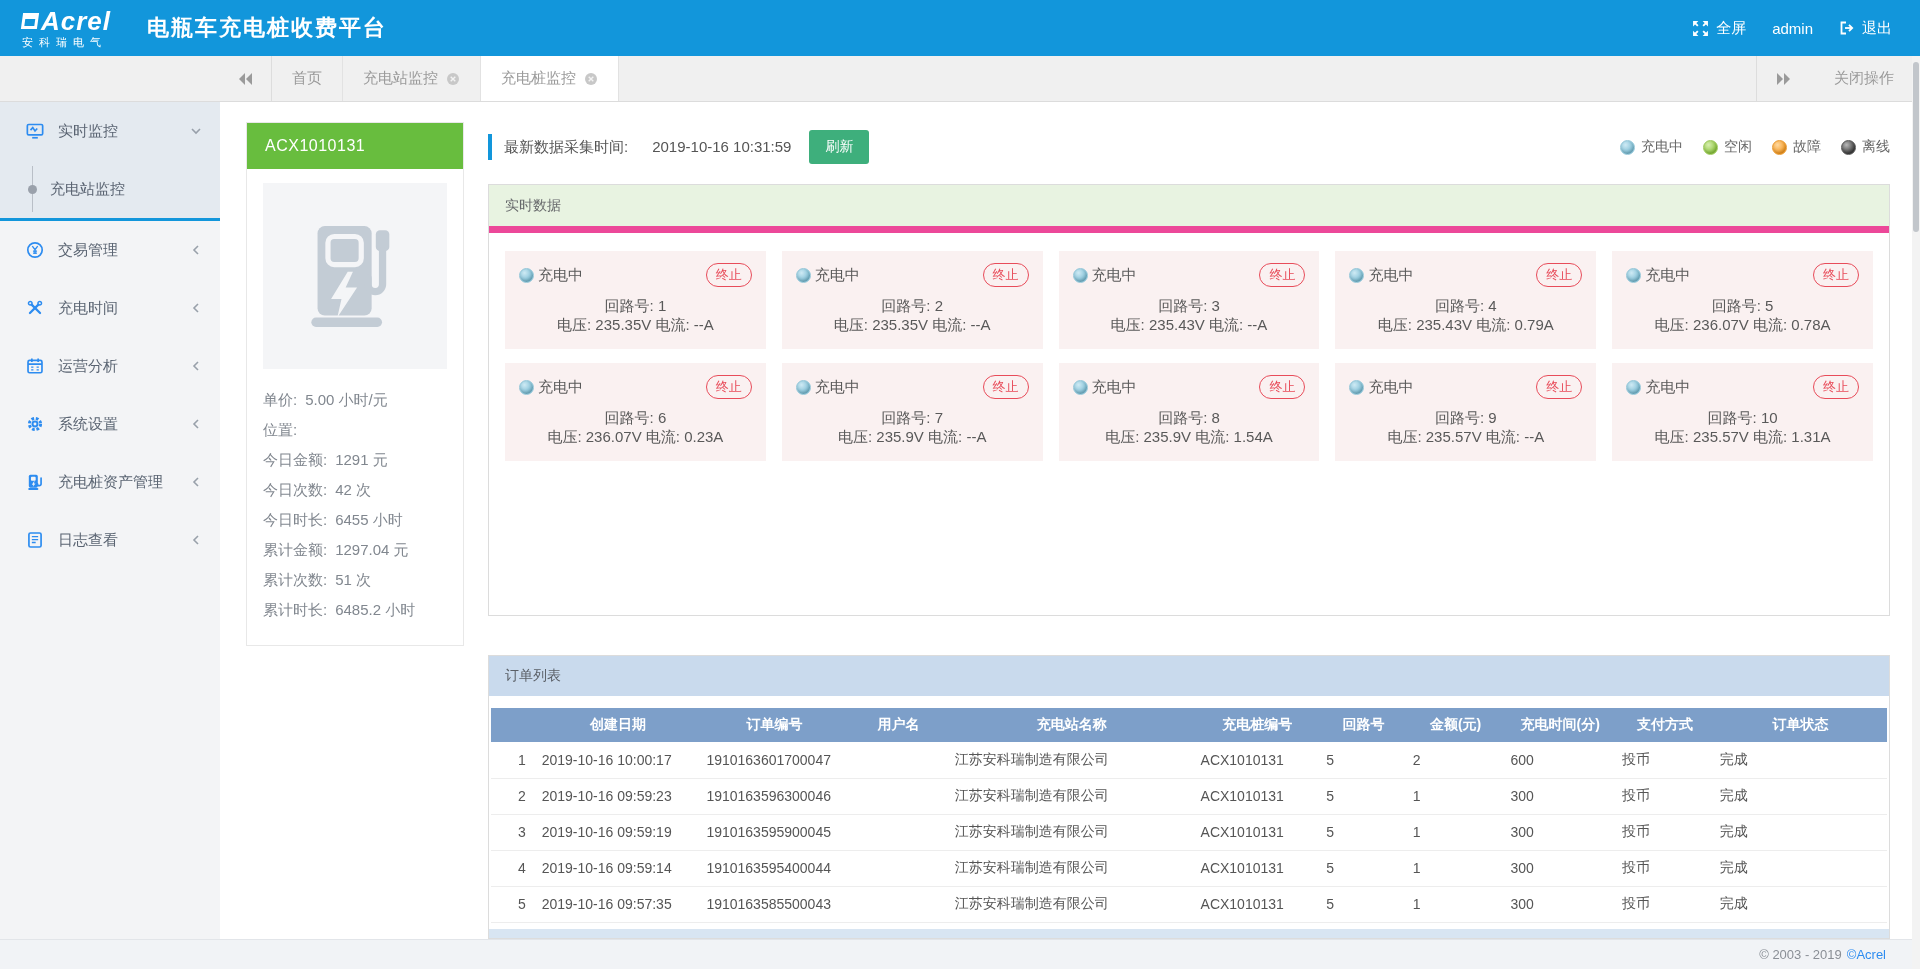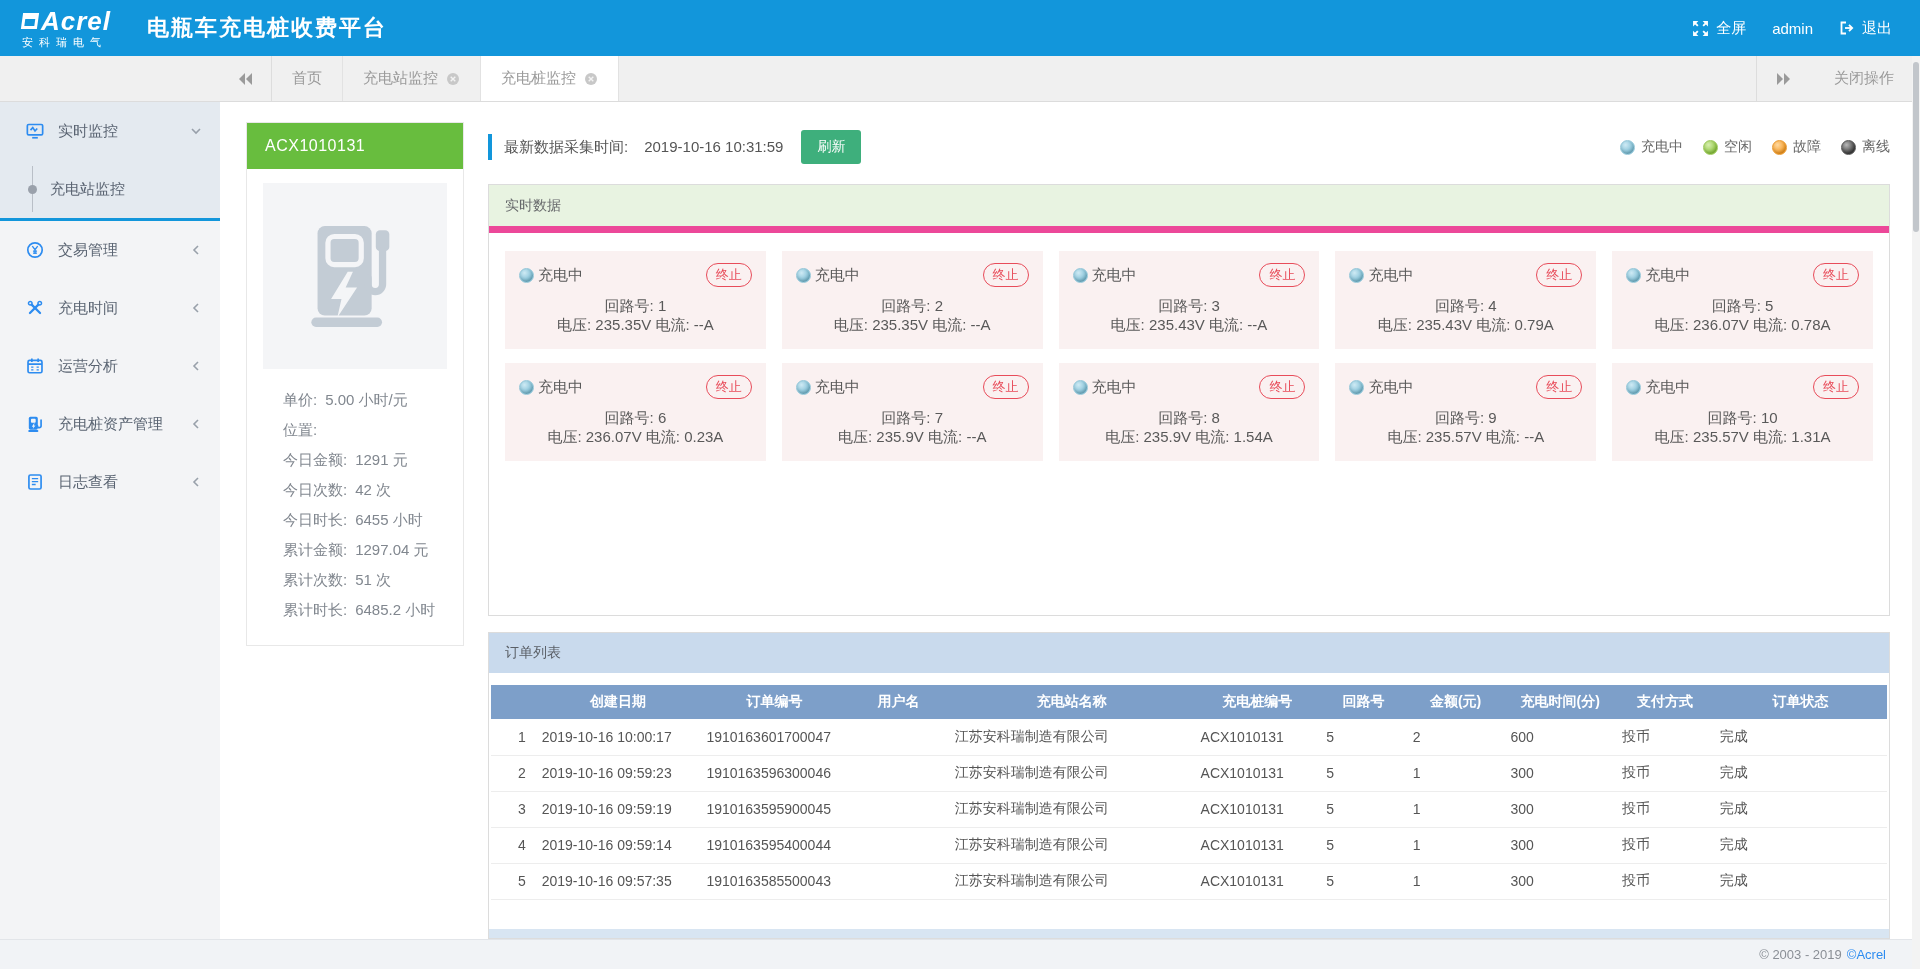--- a/index.html
+++ b/index.html
@@ -36,28 +36,28 @@
   .side-sub::before { content:""; position:absolute; left:32px; top:6px; bottom:6px; width:1px; background:#b9bfc7; }
   .side-sub .dot { position:absolute; left:28px; top:50%; margin-top:-4px; width:9px; height:9px; border-radius:50%; background:#9aa1ab; }
 
   .main { flex:1; background:#fff; padding:20px 30px 0 26px; display:flex; overflow:hidden; }
 
   
   .pile-card { width:218px; flex-shrink:0; border:1px solid #e8e8e8; background:#fff; height:524px; }
   .pile-card-header { height:46px; background:#68bd3e; color:#fff; font-size:16px; display:flex; align-items:center; padding-left:18px; letter-spacing:.5px; }
   .pile-card-body { padding:14px 16px; }
   .pile-icon-box { background:#f4f5f7; height:186px; display:flex; align-items:center; justify-content:center; margin-bottom:16px; }
-  .pile-stats { font-size:15px; color:#81878f;margin-left:20px; }
+  .pile-stats { font-size:15px; color:#81878f; }
   .pile-stat { display:flex; gap:8px; line-height:30px; white-space:nowrap; }
 
   
   .right-col { flex:1; margin-left:24px; display:flex; flex-direction:column; min-width:0; }
   .toolbar { display:flex; align-items:center; margin:8px 0 20px 0; }
   .toolbar-accent { width:4px; height:26px; background:#1296db; margin-right:12px; }
-  .toolbar-text { font-size:15px; color:#555; display:flex; gap:16px; }
+  .toolbar-text { font-size:15px; color:#555; display:flex; gap:24px; }
   .refresh-btn { margin-left:18px; background:#3eaf7c; color:#fff; border:none; font-size:14px; padding:8px 16px; border-radius:3px; cursor:pointer; font-family:inherit; }
   .legend { margin-left:auto; display:flex; align-items:center; gap:20px; font-size:14px; color:#666; }
   .legend-item { display:flex; align-items:center; gap:6px; }
   .ball { width:15px; height:15px; border-radius:50%; box-shadow:inset -1px -2px 3px rgba(0,0,0,.18); }
   .ball.charging { background:radial-gradient(circle at 35% 30%, #cfeaf4, #7bbdd4 70%); border:1px solid #93c6d8; }
   .ball.idle { background:radial-gradient(circle at 35% 30%, #d8eeb0, #8dc63f 70%); border:1px solid #9cc85a; }
   .ball.fault { background:radial-gradient(circle at 35% 30%, #ffd9a0, #f59a23 70%); border:1px solid #e9992f; }
   .ball.offline { background:radial-gradient(circle at 35% 30%, #b9b9b9, #3f3f3f 70%); border:1px solid #555; }
 
   .panel { border:1px solid #dcdcdc; background:#fff; }
@@ -65,21 +65,21 @@
   .panel-header-green { height:48px; background:#e8f3e1; border-bottom:7px solid #ec4899; display:flex; align-items:center; padding-left:16px; font-size:14px; color:#67696b; }
   .cards-grid { display:grid; grid-template-columns:repeat(5,1fr); gap:14px 16px; padding:18px 16px; }
   .rt-card { background:#faf1f1; height:98px; padding:12px 14px; position:relative; font-size:15px; color:#595959; }
   .rt-card-top { display:flex; align-items:center; }
   .rt-status { display:flex; align-items:center; gap:4px; }
   .stop-btn { margin-left:auto; border:1px solid #e84c5a; color:#e84c5a; background:transparent; border-radius:12px; font-size:13px; padding:2px 9px; cursor:pointer; font-family:Liberation Mono, monospace; }
   .rt-circuit { text-align:center; margin-top:10px; }
   .rt-vals { text-align:center; white-space:nowrap; }
 
   
-  .panel-orders { margin-top:16px; flex:1; overflow:hidden; position:relative; }
+  .panel-orders { margin-top:39px; flex:1; overflow:hidden; position:relative; }
   .panel-header-blue { height:40px; background:#c9daed; display:flex; align-items:center; padding-left:16px; font-size:14px; color:#5a5f66; }
   .orders-table-wrap { padding:12px 2px 0 2px; }
   table { width:100%; border-collapse:collapse; font-size:14px; color:#555; }
   thead th { background:#7d9fc9; color:#fff; font-weight:bold; text-align:center; height:34px; padding:0 6px; white-space:nowrap; }
   tbody td { height:36px; padding:0 6px; border-bottom:1px solid #ededed; white-space:nowrap; }
   tbody tr { cursor:pointer; }
   .col-idx { text-align:right; padding-right:10px !important; }
   .hscroll-strip { position:absolute; left:0; right:0; bottom:0; height:9px; background:#d8e5f2; }
 
   
@@ -253,20 +253,35 @@
           </svg>
         </span>
       <span class="lbl">运营分析</span>
       <span class="chev">
           <svg width="12" height="12" viewBox="0 0 12 12" fill="none" stroke="#98a0aa" stroke-width="1.6">
             <path d="M8 2L4 6l4 4"></path>
           </svg>
         </span>
     </div>
 
+    <div class="side-item">
+      <span>
+          <svg width="18" height="18" viewBox="0 0 16 16">
+            <circle cx="8" cy="8" r="5" fill="none" stroke="#2d8cf0" stroke-width="2.6" stroke-dasharray="2.4 1.55"></circle>
+            <circle cx="8" cy="8" r="3.1" fill="#2d8cf0"></circle>
+            <circle cx="8" cy="8" r="1.3" fill="#f3f4f6"></circle>
+          </svg>
+        </span>
+      <span class="lbl">系统设置</span>
+      <span class="chev">
+          <svg width="12" height="12" viewBox="0 0 12 12" fill="none" stroke="#98a0aa" stroke-width="1.6">
+            <path d="M8 2L4 6l4 4"></path>
+          </svg>
+        </span>
+    </div>
 
     <div class="side-item">
       <span>
           <svg width="18" height="18" viewBox="0 0 16 16">
             <rect x="2.5" y="1.6" width="8" height="11.4" rx="1.4" fill="#2d8cf0"></rect>
             <rect x="4.4" y="3.4" width="4.2" height="3.4" rx="0.8" fill="#f3f4f6"></rect>
             <polygon points="7.2,7.4 5.2,10.4 6.6,10.4 6,12.4 8.4,9.4 7,9.4 7.6,7.4" fill="#f3f4f6"></polygon>
             <path d="M13.4 4.5v5.2a1.6 1.6 0 01-3.2 0" fill="none" stroke="#2d8cf0" stroke-width="1.5" stroke-linecap="round"></path>
             <rect x="2" y="13.4" width="9" height="1.6" rx="0.8" fill="#2d8cf0"></rect>
           </svg>

